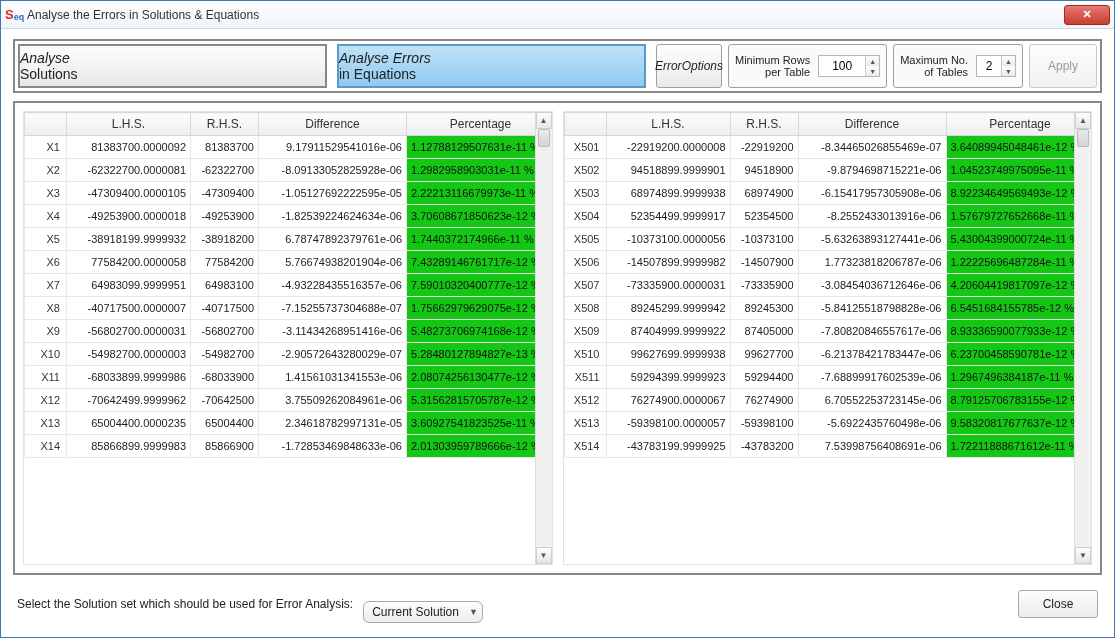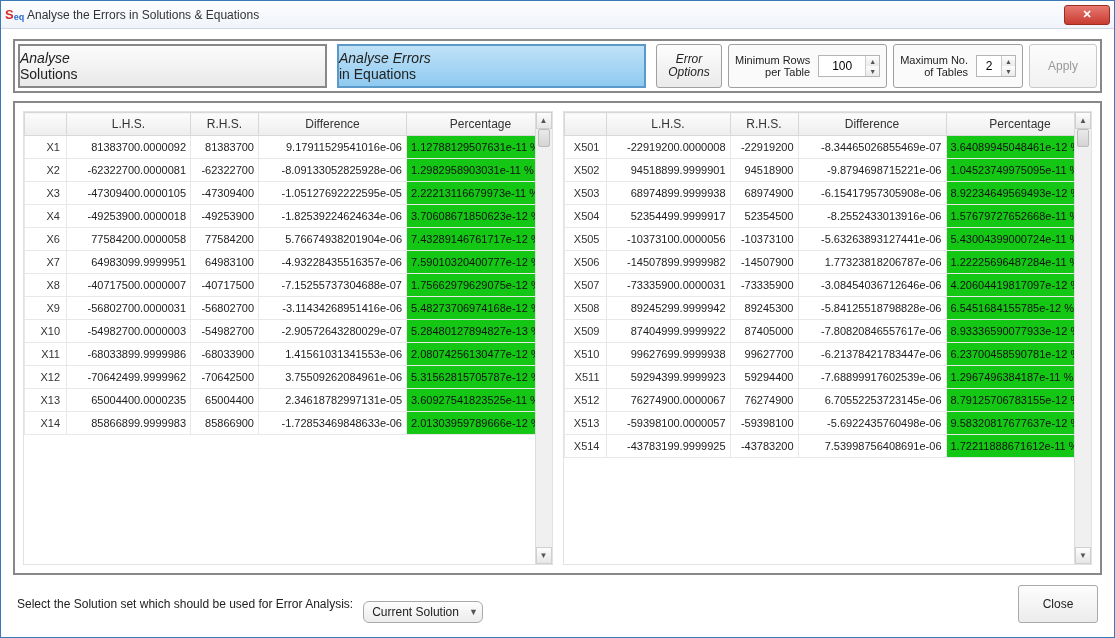--- a/index.html
+++ b/index.html
@@ -11,21 +11,21 @@
   .titlebar .app-icon .eq { color:#2b6bd6; font-size:9px; position:relative; top:1px; }
   .titlebar .title { font-size:12px; color:#333; }
   .titlebar .spacer { flex:1; }
   .close-btn { width:46px; height:20px; background:linear-gradient(#e67a72,#c93c31); border:1px solid #9a2c22; border-radius:3px; display:flex; align-items:center; justify-content:center; color:#fff; font-weight:bold; font-size:11px; cursor:pointer; }
   .content { flex:1; padding:10px 12px 10px 12px; display:flex; flex-direction:column; }
   .topbar { display:flex; align-items:stretch; gap:10px; border:2px solid #888; padding:3px; background:#fff; }
   .bigbtn { flex:1; border:2px solid #888; background:linear-gradient(#fcfcfc,#e9e9e9); display:flex; flex-direction:column; align-items:flex-start; justify-content:center; font-size:14px; color:#222; cursor:pointer; padding:4px 0; line-height:1.15; }
   .bigbtn.active { background:linear-gradient(#bfe2f7,#8fcaf0); border-color:#5a99c8; }
   .bigbtn .l1 { font-style:italic; }
   .smallgroup { display:flex; gap:6px; }
-  .optbtn { width:66px; border:1px solid #a0a0a0; border-radius:3px; background:linear-gradient(#fdfdfd,#eaeaea); display:flex; flex-direction:column; align-items:center; justify-content:center; font-style:italic; font-size:12px; cursor:pointer; line-height:1.1; }
+  .optbtn { width:66px; border:1px solid #a0a0a0; border-radius:3px; background:linear-gradient(#fdfdfd,#eaeaea); display:flex; flex-direction:row; align-items:center; justify-content:center; font-style:italic; font-size:12px; cursor:pointer; line-height:1.1; }
   .spinbox-wrap { border:1px solid #a0a0a0; border-radius:3px; background:#fafafa; display:flex; align-items:center; padding:0 6px; gap:8px; }
   .spinbox-wrap .lbl { font-size:11px; text-align:right; line-height:1.1; }
   .spin { display:flex; align-items:center; border:1px solid #b5b5b5; background:#fff; height:22px; }
   .spin input { width:46px; border:none; outline:none; text-align:center; font-size:12px; padding:0; }
   .spin .arrows { display:flex; flex-direction:column; }
   .spin .arrow { width:14px; height:10px; border-left:1px solid #ccc; display:flex; align-items:center; justify-content:center; font-size:7px; color:#555; background:linear-gradient(#fdfdfd,#eaeaea); cursor:pointer; }
   .applybtn { width:68px; border:1px solid #c8c8c8; border-radius:3px; background:linear-gradient(#fcfcfc,#f1f1f1); color:#999; display:flex; align-items:center; justify-content:center; font-size:12px; }
   .tables-frame { flex:1; margin-top:8px; border:2px solid #888; padding:8px; display:flex; gap:10px; overflow:hidden; }
   .tablepane { flex:1; display:flex; border:1px solid #e2e2e2; overflow:hidden; }
   .tablebody { flex:1; overflow:hidden; }
@@ -36,21 +36,21 @@
   .grid td.pct { background:#15c715; color:#111; text-align:left; padding-left:4px; }
   .vscroll { width:17px; background:#f0f0f0; border-left:1px solid #dcdcdc; position:relative; }
   .vscroll .btn { height:17px; background:linear-gradient(#fdfdfd,#e6e6e6); border:1px solid #cfcfcf; display:flex; align-items:center; justify-content:center; font-size:8px; color:#555; cursor:pointer; }
   .vscroll .track { position:absolute; top:17px; bottom:17px; left:0; right:0; }
   .vscroll .thumb { position:absolute; left:2px; right:2px; top:0; height:18px; background:linear-gradient(#eaeaea,#d4d4d4); border:1px solid #bcbcbc; border-radius:2px; }
   .vscroll .btn.bottom { position:absolute; bottom:0; left:0; right:0; }
   .footer { display:flex; align-items:center; padding:10px 4px 4px 4px; gap:10px; }
   .footer .spacer { flex:1; }
   .select { display:inline-flex; align-items:center; border:1px solid #a9a9a9; background:linear-gradient(#fdfdfd,#ececec); height:22px; padding:0 4px 0 8px; border-radius:6px; cursor:pointer; gap:10px; font-size:12px;margin-top:16px; }
   .select .caret { font-size:9px; color:#555; }
-  .closebtn { width:80px; height:38px; border:1px solid #a9a9a9; border-radius:3px; background:linear-gradient(#fdfdfd,#ececec); display:flex; align-items:center; justify-content:center; font-size:12px; cursor:pointer; }
+  .closebtn { width:80px; height:28px; border:1px solid #a9a9a9; border-radius:3px; background:linear-gradient(#fdfdfd,#ececec); display:flex; align-items:center; justify-content:center; font-size:12px; cursor:pointer; }
   .col-id   { width:42px; }
   .col-lhs  { width:124px; }
   .col-rhs  { width:68px; }
   .col-diff { width:148px; }
   .col-pct  { width:148px; }
 </style>
 </head>
 <body>
 
 <div class="window">
@@ -158,20 +158,27 @@
                   <td class="pct">2.22213116679973e-11 %</td>
                 </tr>
                 <tr>
                   <td class="rowlabel">X4</td>
                   <td>-49253900.0000018</td>
                   <td>-49253900</td>
                   <td>-1.82539224624634e-06</td>
                   <td class="pct">3.70608671850623e-12 %</td>
                 </tr>
                 <tr>
+                  <td class="rowlabel">X5</td>
+                  <td>-38918199.9999932</td>
+                  <td>-38918200</td>
+                  <td>6.78747892379761e-06</td>
+                  <td class="pct">1.7440372174966e-11 %</td>
+                </tr>
+                <tr>
                   <td class="rowlabel">X6</td>
                   <td>77584200.0000058</td>
                   <td>77584200</td>
                   <td>5.76674938201904e-06</td>
                   <td class="pct">7.43289146761717e-12 %</td>
                 </tr>
                 <tr>
                   <td class="rowlabel">X7</td>
                   <td>64983099.9999951</td>
                   <td>64983100</td>

